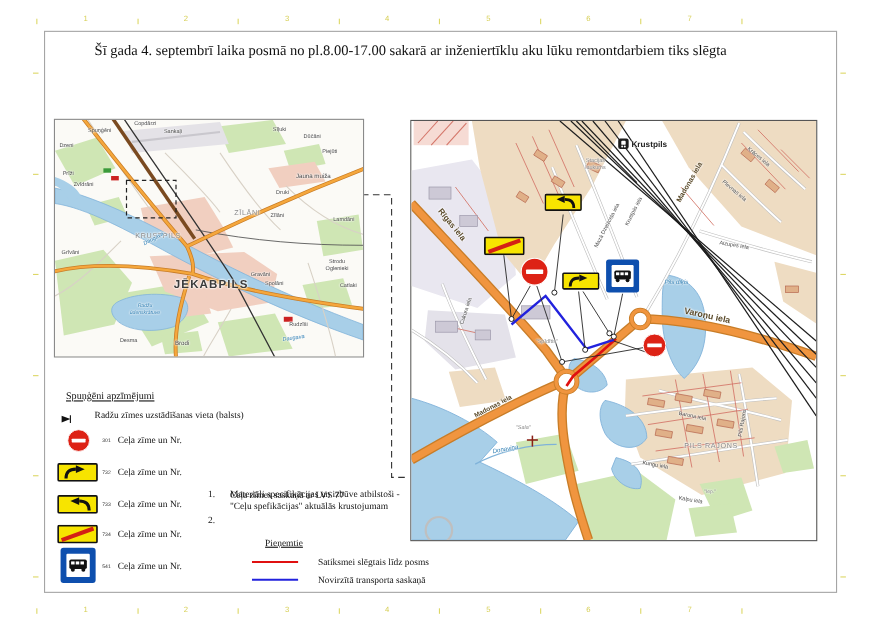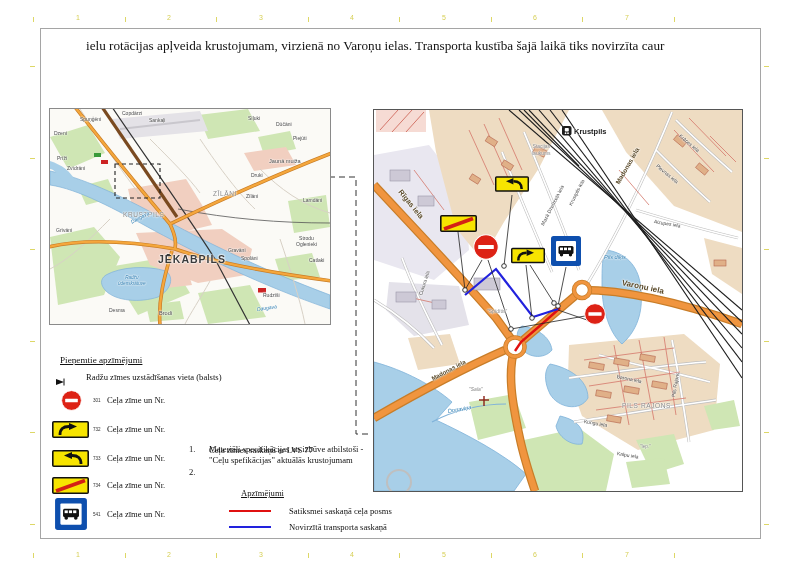--- a/index.html
+++ b/index.html
@@ -83,21 +83,21 @@
       <div class="tick" style="left: 764px; top: 341px; width: 5px; height: 1px;"></div>
       <div class="tick" style="left: 30px; top: 432px; width: 5px; height: 1px;"></div>
       <div class="tick" style="left: 764px; top: 432px; width: 5px; height: 1px;"></div>
       <div class="tick" style="left: 30px; top: 524px; width: 5px; height: 1px;"></div>
       <div class="tick" style="left: 764px; top: 524px; width: 5px; height: 1px;"></div>
     </div>
 
   <div id="sheet">
 
     <div id="doc-title">
-      <div>ielu rotācijas apļveida krustojumam, virzienā no Varoņu ielas. Transporta kustība šajā laikā tiks novirzīta caur</div>
+      <div>Šī gada 4. septembrī laika posmā no pl.8.00-17.00 sakarā ar inženiertīklu aku lūku remontdarbiem tiks slēgta</div>
     </div>
 
     <svg class="overlay" width="719" height="509">
       <path d="M118,148 L315,148 L315,405 L331,405" fill="none" stroke="#333" stroke-width="1" stroke-dasharray="6,4"></path>
     </svg>
 
     <div id="left-map" class="mapbox">
       <svg width="280" height="215" viewBox="0 0 280 215">
         <rect width="280" height="215" fill="#fbfaf6"></rect>
 
@@ -438,21 +438,21 @@
       </div>
       <div class="sign" style="left:210px;top:193px">
         <svg width="22" height="22" viewBox="0 0 20 20">
           <circle cx="10" cy="10" r="9.4" fill="#dd2215" stroke="#fff" stroke-width="0.8"></circle>
           <rect x="4" y="8.4" width="12" height="3.2" rx="0.5" fill="#fff"></rect>
         </svg>
       </div>
     </div>
 
     <div>
-      <span class="leg-label underline" style="left:19px;top:326px;font-size:9.2px">Pieņemtie apzīmējumi</span>
+      <span class="leg-label underline" style="left:19px;top:326px;font-size:9.2px">Spuņģēni apzīmējumi</span>
 
       <div class="sign" style="left:14px;top:344px">
         <svg width="12" height="10" viewBox="0 0 12 10">
             <polygon points="1,2 9,5 1,8" fill="#111"></polygon>
             <line x1="9" y1="1.5" x2="9" y2="8.5" stroke="#111" stroke-width="1"></line>
           </svg>
       </div>
       <span class="leg-label" style="left:45px;top:343px">Radžu zīmes uzstādīšanas vieta (balsts)</span>
 
       <div class="sign" style="left:20px;top:361px">
@@ -509,24 +509,24 @@
       <span class="leg-label" style="left:66px;top:480px">Ceļa zīme un Nr.</span>
     </div>
 
     <div>
       <span class="leg-label" style="left:148px;top:415px">1.</span>
       <div class="note-text" style="left:168px;top:415px">Materiāli specifikācijas un izbūve atbilstoši -
 "Ceļu spefikācijas" aktuālās krustojumam</div>
       <span class="leg-label" style="left:148px;top:438px">2.</span>
       <div class="note-text" style="left:168px;top:416px">Ceļa zīmes saskaņā ar LVS 77</div>
 
-      <span class="leg-label underline" style="left:200px;top:459px">Apzīmējumi</span>
+      <span class="leg-label underline" style="left:200px;top:459px">Pieņemtie</span>
 
       <svg class="overlay" style="left:188px;top:478px" width="44" height="24">
         <line x1="0" y1="4" x2="42" y2="4" stroke="#e01010" stroke-width="1.8"></line>
         <line x1="0" y1="20" x2="42" y2="20" stroke="#2222dd" stroke-width="1.8"></line>
       </svg>
-      <span class="leg-label" style="left:248px;top:477px">Satiksmei saskaņā ceļa posms</span>
+      <span class="leg-label" style="left:248px;top:477px">Satiksmei slēgtais līdz posms</span>
       <span class="leg-label" style="left:248px;top:493px">Novirzītā transporta saskaņā</span>
     </div>
 
   </div>
 </div>
 
 </body></html>

